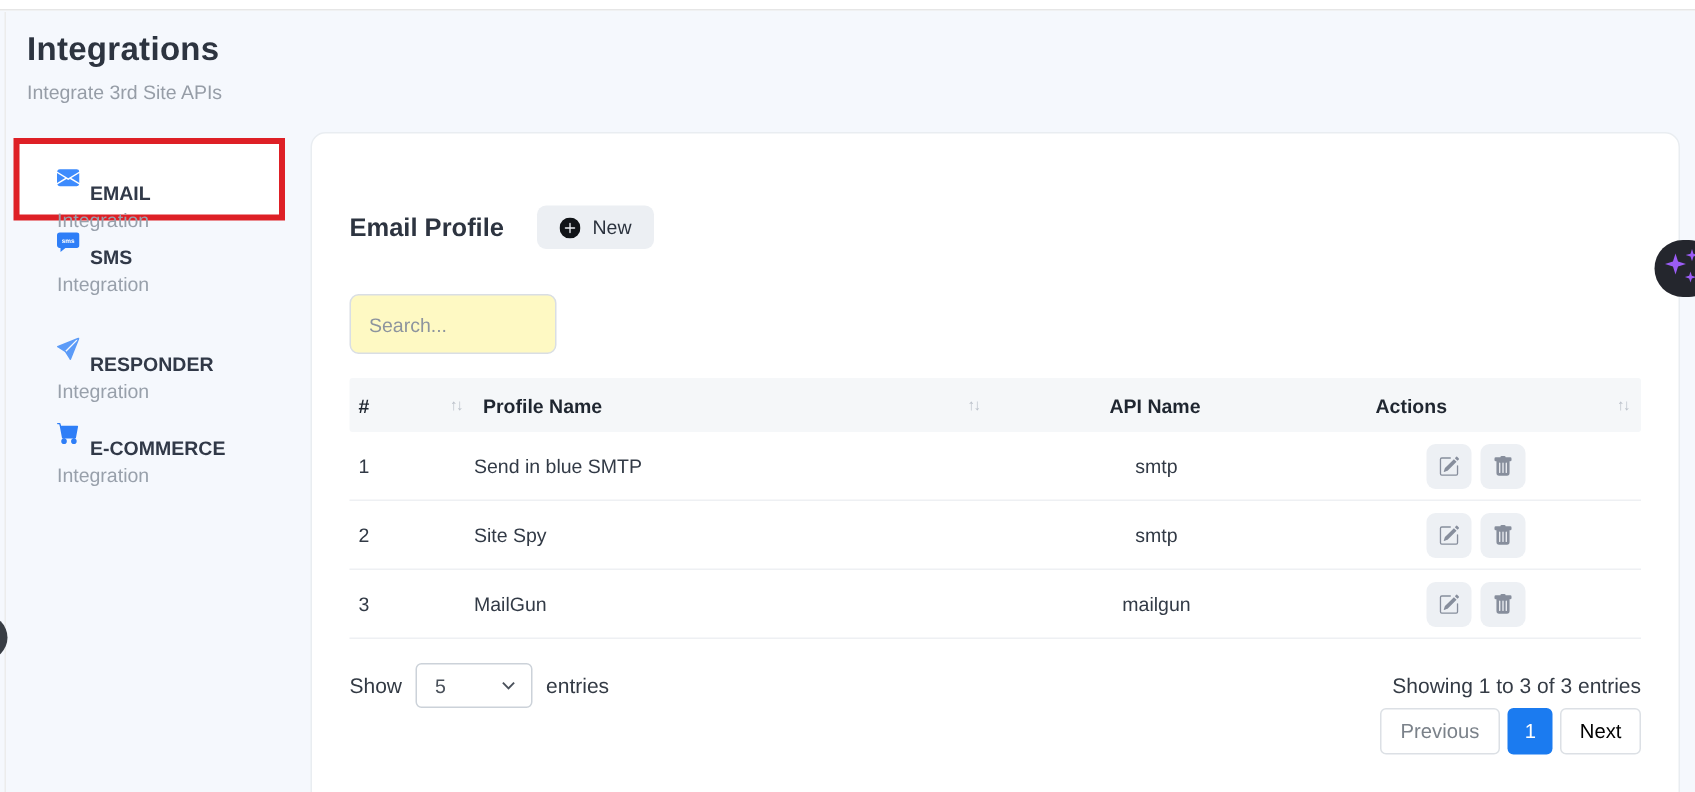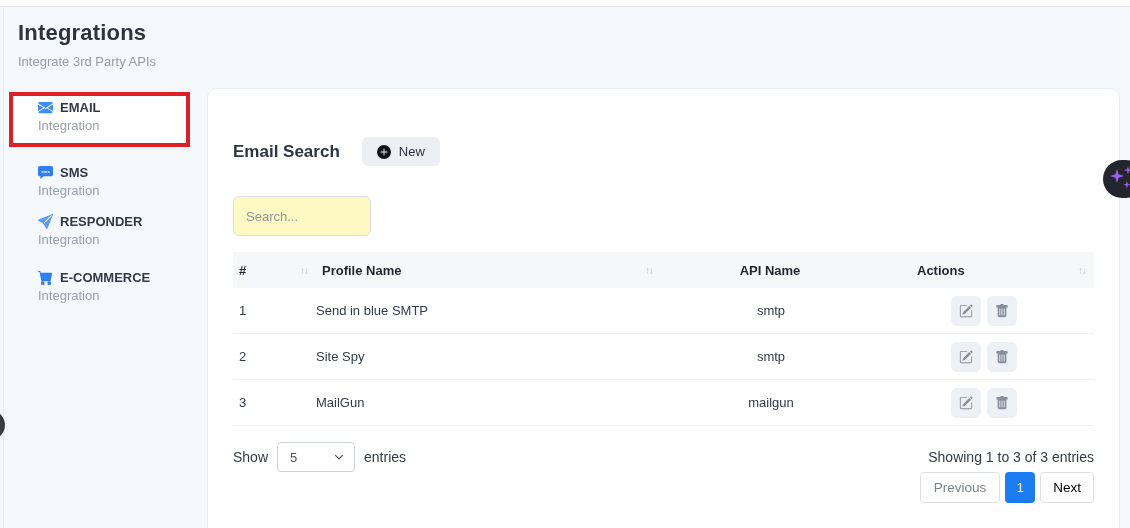--- a/index.html
+++ b/index.html
@@ -13,21 +13,21 @@
   .left-line { position:absolute; left:3px; top:8px; width:1px; height:520px; background:#ececec; }
 
   
   .page-head { position:absolute; left:18px; top:20px; }
   .page-title { font-size:22px; font-weight:bold; color:#2d3440; letter-spacing:.2px; }
   .page-sub { margin-top:8px; font-size:13px; color:#969da7; }
 
   
   .side-item { position:absolute; left:38px; }
   .side-row1 { display:flex; align-items:center; gap:7px; }
-  .side-label { font-size:13px; font-weight:bold; color:#313948; }
+  .side-label { font-size:13px; font-weight:bold; color:#313948;margin-top:21px; }
   .side-sub { margin-top:3px; font-size:13px; color:#98a0ab; }
   .side-icon { width:15px; height:15px; display:inline-block; }
   .active-bg {
     position:absolute; left:13px; top:96px; width:174px; height:49px;
     background:#fff; border-bottom:1px solid #d9dde2;
   }
   .red-box {
     position:absolute; left:9px; top:92px; width:181px; height:55px;
     border:4px solid #de2026; z-index:5;
   }
@@ -111,39 +111,39 @@
 </style>
 </head>
 <body>
 
 <div class="viewport">
   <div class="top-strip"></div>
   <div class="left-line"></div>
 
   <div class="page-head">
     <div class="page-title">Integrations</div>
-    <div class="page-sub">Integrate 3rd Party APIs</div>
+    <div class="page-sub">Integrate 3rd Site APIs</div>
   </div>
 
   <div class="active-bg"></div>
   <div class="red-box"></div>
 
   <div class="side-item" style="top:100px; z-index:7;">
     <div class="side-row1">
       <span class="side-icon">
         <svg viewBox="0 0 16 16" width="15" height="15" fill="#3d8bfd">
             <path d="M.05 3.555A2 2 0 0 1 2 2h12a2 2 0 0 1 1.95 1.555L8 8.414.05 3.555zM0 4.697v7.104l5.803-3.558L0 4.697zM6.761 8.83l-6.57 4.027A2 2 0 0 0 2 14h12a2 2 0 0 0 1.808-1.144l-6.57-4.027L8 9.586l-1.239-.757zm3.436-.586L16 11.801V4.697l-5.803 3.546z"></path>
           </svg>
       </span>
       <span class="side-label">EMAIL</span>
     </div>
     <div class="side-sub">Integration</div>
   </div>
 
-  <div class="side-item" style="top:165px;">
+  <div class="side-item" style="top:143px;">
     <div class="side-row1">
       <span class="side-icon">
         <svg viewBox="0 0 16 16" width="15" height="15">
             <path fill="#2e7ef7" d="M2 1h12a2 2 0 0 1 2 2v7a2 2 0 0 1-2 2H6l-3.5 3v-3H2a2 2 0 0 1-2-2V3a2 2 0 0 1 2-2z"></path>
             <text x="8" y="8.6" font-size="4.6" fill="#fff" text-anchor="middle" font-weight="bold" font-family="Liberation Sans, sans-serif">sms</text>
           </svg>
       </span>
       <span class="side-label">SMS</span>
     </div>
     <div class="side-sub">Integration</div>
@@ -168,21 +168,21 @@
             <path d="M0 1.5A.5.5 0 0 1 .5 1H2a.5.5 0 0 1 .485.379L2.89 3H14.5a.5.5 0 0 1 .491.592l-1.5 8A.5.5 0 0 1 13 12H4a.5.5 0 0 1-.491-.408L2.01 3.607 1.61 2H.5a.5.5 0 0 1-.5-.5zM5 12a2 2 0 1 0 0 4 2 2 0 0 0 0-4zm7 0a2 2 0 1 0 0 4 2 2 0 0 0 0-4z"></path>
           </svg>
       </span>
       <span class="side-label">E-COMMERCE</span>
     </div>
     <div class="side-sub">Integration</div>
   </div>
 
   <div class="card">
     <div class="section-row">
-      <div class="section-title">Email Search</div>
+      <div class="section-title">Email Profile</div>
       <button class="btn-new">
         <span style="display:inline-flex;">
           <svg viewBox="0 0 16 16" width="14" height="14" fill="#111418">
               <path d="M16 8A8 8 0 1 1 0 8a8 8 0 0 1 16 0zM8.5 4.5a.5.5 0 0 0-1 0v3h-3a.5.5 0 0 0 0 1h3v3a.5.5 0 0 0 1 0v-3h3a.5.5 0 0 0 0-1h-3v-3z"></path>
             </svg>
         </span>
         <span>New</span>
       </button>
     </div>
 

